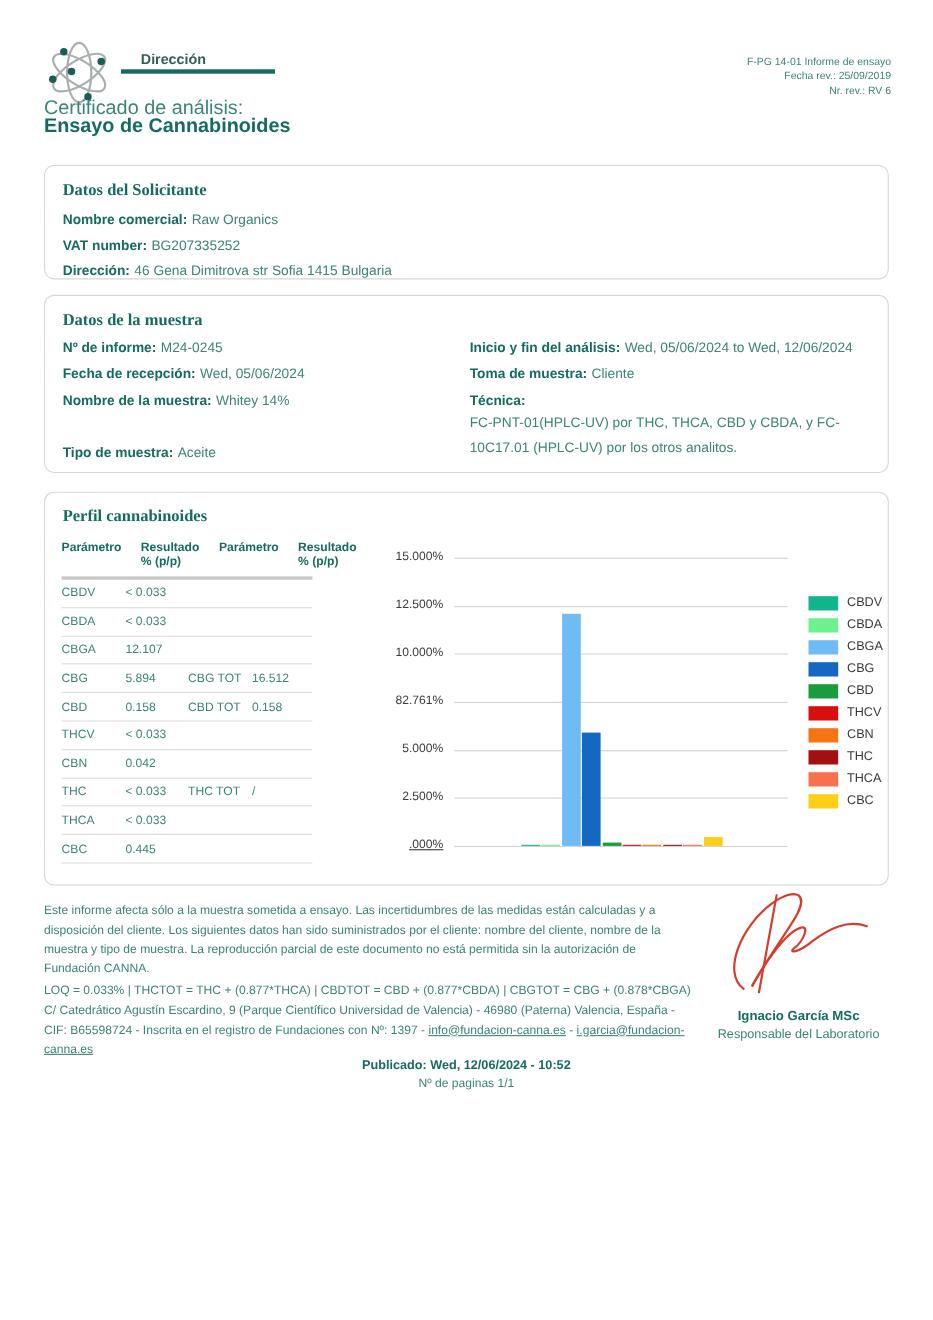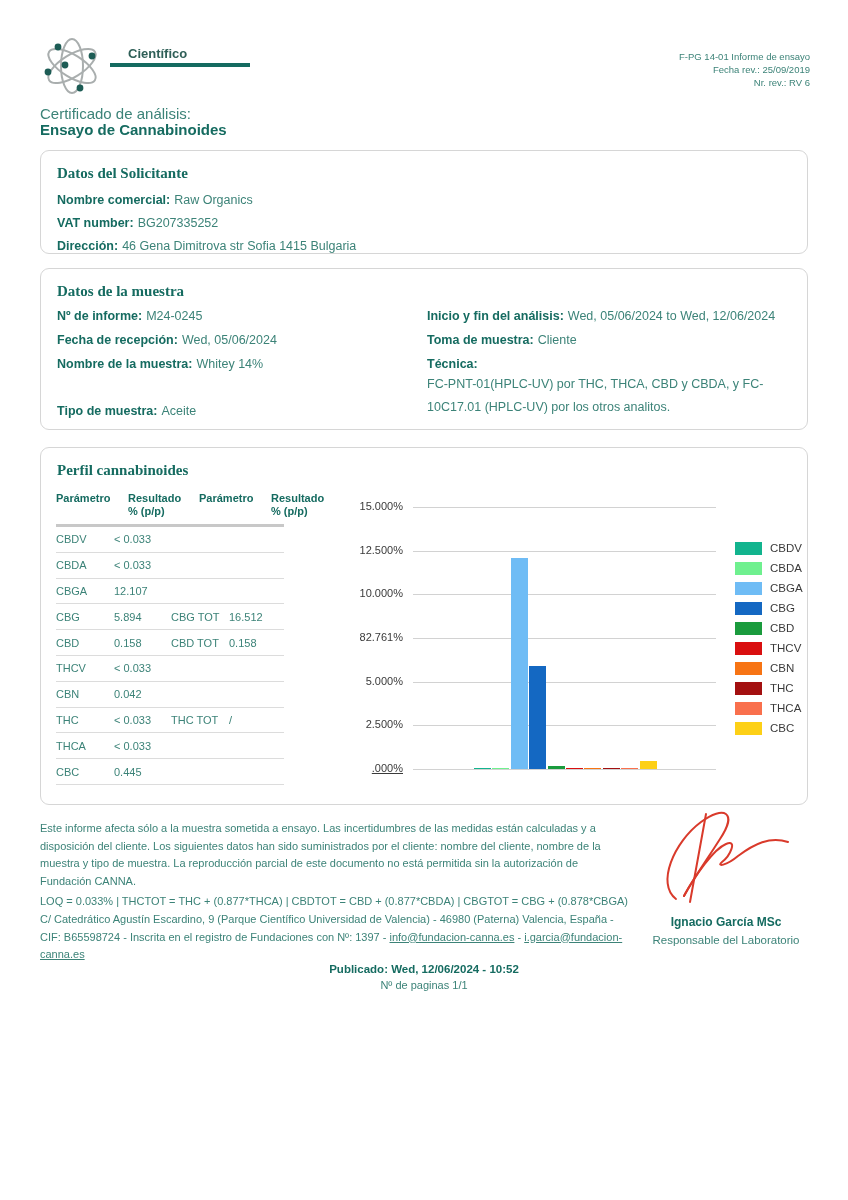--- a/index.html
+++ b/index.html
@@ -9,21 +9,21 @@
     background:#ffffff; font-family:"Liberation Sans", sans-serif;
     color:#3c8378; overflow:hidden;
   }
   
   .logo { position:absolute; left:40px; top:36px; display:flex; align-items:flex-start; }
   .logo-text { margin-left:6px; }
   .logo-fundacion { font-size:13px; font-weight:bold; color:#2f5f57; margin-left:18px; margin-top:10px; }
   .logo-canna { font-size:29px; font-weight:bold; color:#156b60; letter-spacing:2px; line-height:30px; }
   .logo-underline { height:4px; width:140px; background:#156b60; margin-top:2px; }
   .doc-ref { position:absolute; right:38px; top:50px; text-align:right; font-size:9.5px; line-height:13px; color:#3c8378; }
-  .cert { position:absolute; left:40px; top:106px; font-size:15px; line-height:16px; color:#3c8378; }
+  .cert { position:absolute; left:40px; top:90px; font-size:18px; line-height:16px; color:#3c8378; }
   .cert .bold { font-weight:bold; color:#156b60; }
   
   .box { position:absolute; left:40px; width:768px; background:#fff;
          border:1px solid #d6d6d6; border-radius:9px; }
   .box h2 { font-size:15px; font-weight:bold; color:#156b60; position:absolute; left:16px; top:14px;font-family:Liberation Serif, serif; }
   .box1 { top:150px; height:104px; }
   .box2 { top:268px; height:162px; }
   .box3 { top:447px; height:358px; }
   .field { position:absolute; font-size:12.5px; white-space:nowrap; }
   .field .lbl { font-weight:bold; color:#156b60; margin-right:4px; }
@@ -73,21 +73,21 @@
       </g>
       <g fill="#1d5c55">
         <circle cx="18" cy="11" r="3.4"></circle>
         <circle cx="52" cy="20" r="3.4"></circle>
         <circle cx="8" cy="36" r="3.4"></circle>
         <circle cx="40" cy="52" r="3.4"></circle>
         <circle cx="25" cy="29" r="3.4"></circle>
       </g>
     </svg>
     <div class="logo-text">
-      <div class="logo-fundacion">Científico</div>
+      <div class="logo-fundacion">Dirección</div>
       <div class="logo-underline"></div>
     </div>
   </div>
 
   <div class="doc-ref">
     <div>F-PG 14-01 Informe de ensayo</div>
     <div>Fecha rev.: 25/09/2019</div>
     <div>Nr. rev.: RV 6</div>
   </div>
 

